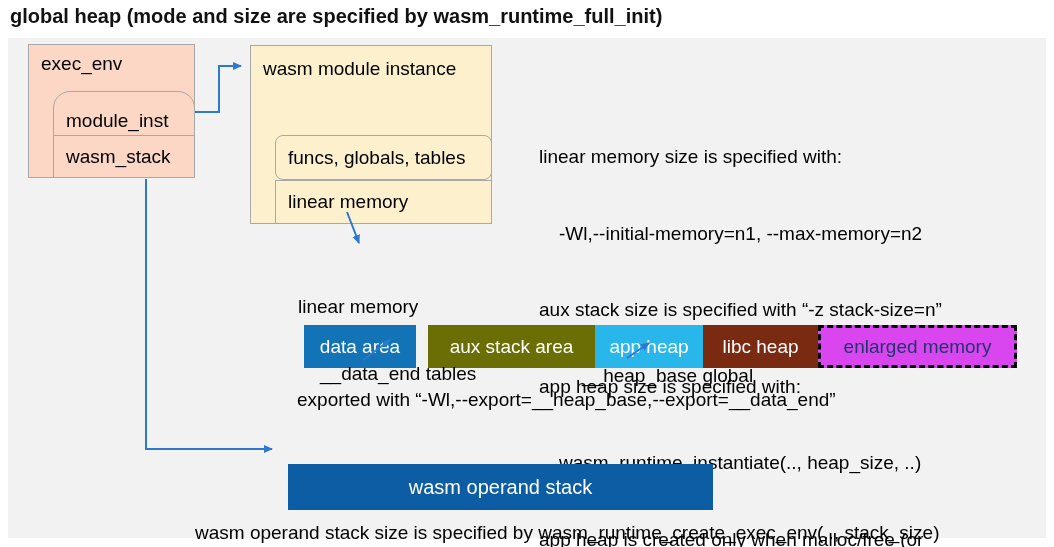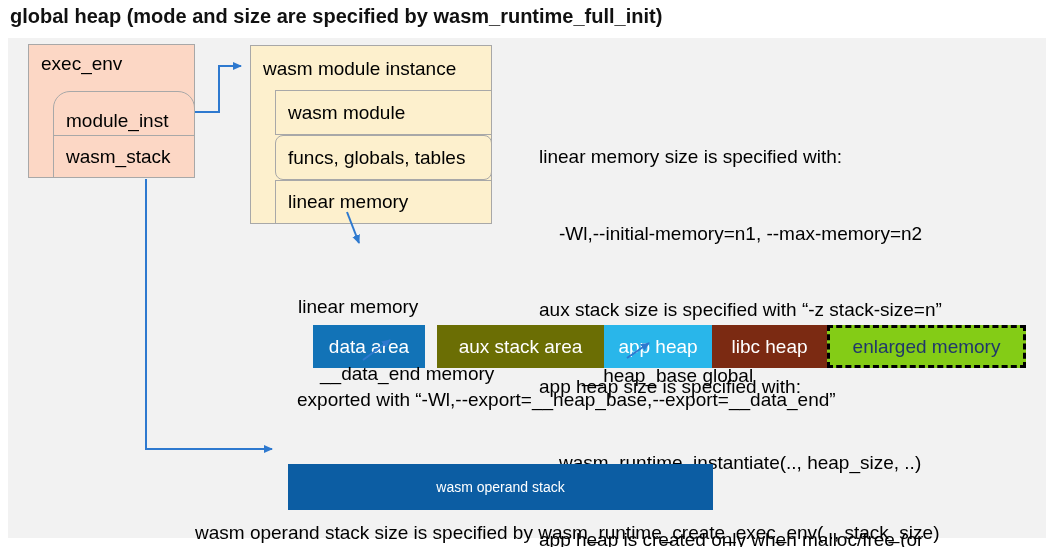--- a/index.html
+++ b/index.html
@@ -38,37 +38,37 @@
   .notes-right {
     position: absolute; left: 531px; top: 55px;
     font-size: 19px; line-height: 25.5px; white-space: pre;
   }
   .notes-right .ind { padding-left: 20px; }
   .lm-label {
     position: absolute; left: 290px; top: 258px;
     font-size: 19px;
   }
   .membar {
-    position: absolute; left: 305px; top: 287px; height: 57px;
+    position: absolute; left: 296px; top: 287px; height: 57px;
     display: flex;
   }
   .seg {
     height: 43px; display: flex; align-items: center; justify-content: center;
     font-size: 19px; white-space: nowrap;
   }
   .seg.dashed {
-    border: 3px dashed #000; background: #84cc16;
+    border: 3px dashed #000; background: #d946ef;
   }
   .anno {
     position: absolute; font-size: 19px; white-space: nowrap;
   }
   .operand {
     position: absolute; left: 280px; top: 426px; width: 425px; height: 46px;
     display: flex; align-items: center; justify-content: center;
-    font-size: 14px;
+    font-size: 20px;
   }
   .notes-bottom {
     position: absolute; left: 187px; top: 482px;
     font-size: 19px; line-height: 26px; white-space: nowrap;
   }
   svg.arrows {
     position: absolute; inset: 0; width: 1054px; height: 547px;
     pointer-events: none;
   }
   svg.arrows polyline, svg.arrows line {
@@ -87,21 +87,20 @@
 
     <div class="box pink" style="left:20px; top:6px; width:167px; height:134px;">
       <div class="hdr" style="height:37px;">exec_env</div>
     </div>
     <div class="box pink subrow" style="left:45px; top:53px; width:142px; height:60px;border-radius:17px;">module_inst</div>
     <div class="box pink subrow" style="left:45px; top:97px; width:142px; height:43px;">wasm_stack</div>
 
     <div class="box cream" style="left:242px; top:7px; width:242px; height:179px;">
       <div class="hdr" style="height:45px;">wasm module instance</div>
     </div>
-    <div class="box cream subrow" style="left:267px; top:52px; width:217px; height:45px;">wasm module</div>
     <div class="box cream subrow" style="left:267px; top:97px; width:217px; height:45px;border-radius:8px;">funcs, globals, tables</div>
     <div class="box cream subrow" style="left:267px; top:142px; width:217px; height:44px;">linear memory</div>
 
     <div class="notes-right">
       <div>linear memory size is specified with:</div>
       <div class="ind">-Wl,--initial-memory=n1, --max-memory=n2</div>
       <div>aux stack size is specified with “-z stack-size=n”</div>
       <div>app heap size is specified with:</div>
       <div class="ind">wasm_runtime_instantiate(.., heap_size, ..)</div>
       <div>app heap is created only when malloc/free (or</div>
@@ -111,21 +110,21 @@
     <div class="lm-label">linear memory</div>
 
     <div class="membar">
       <div class="seg" style="width: 112px; background: rgb(18, 115, 183); color: rgb(255, 255, 255);">data area</div>
       <div class="seg" style="width: 167px; background: rgb(107, 110, 4); color: rgb(255, 255, 255); margin-left: 12px;">aux stack area</div>
       <div class="seg" style="width: 108px; background: rgb(41, 182, 234); color: rgb(255, 255, 255);">app heap</div>
       <div class="seg" style="width: 115px; background: rgb(123, 42, 18); color: rgb(255, 255, 255);">libc heap</div>
       <div class="seg dashed" style="width: 199px; color: rgb(32, 55, 107);">enlarged memory</div>
     </div>
 
-    <div class="anno" style="left:312px; top:325px;">__data_end memory</div>
+    <div class="anno" style="left:312px; top:325px;">__data_end tables</div>
     <div class="anno" style="left:574px; top:327px;">__heap_base global</div>
     <div class="anno" style="left:289px; top:351px;">exported with “-Wl,--export=__heap_base,--export=__data_end”</div>
 
     <div class="operand" style="background: rgb(12, 93, 163); color: rgb(255, 255, 255);">wasm operand stack</div>
 
     <div class="notes-bottom">
       <div>wasm operand stack size is specified by wasm_runtime_create_exec_env(.., stack_size)</div>
       <div>or wasm_runtine_instantiate(.., stack_size, ..)</div>
     </div>
 

